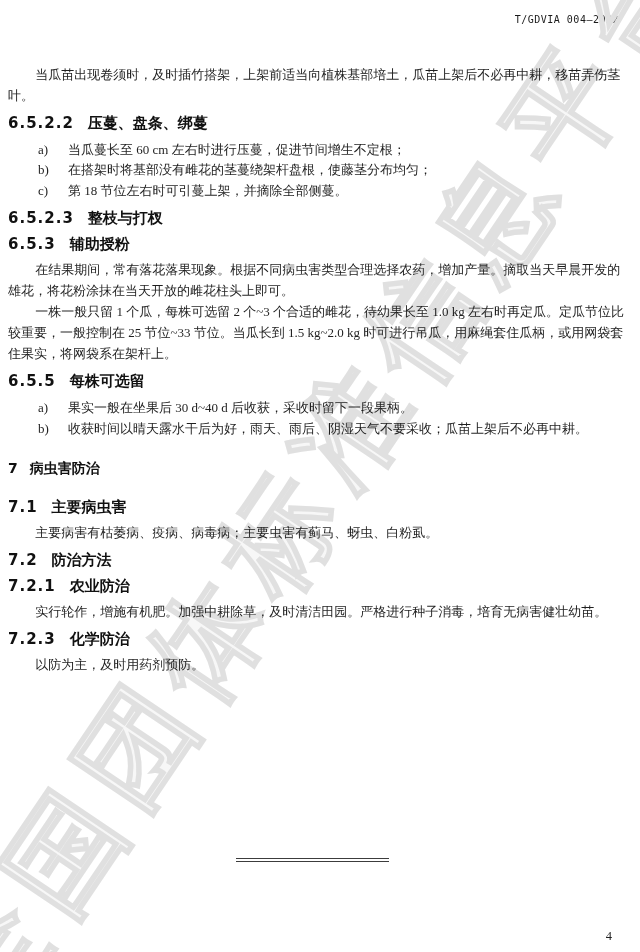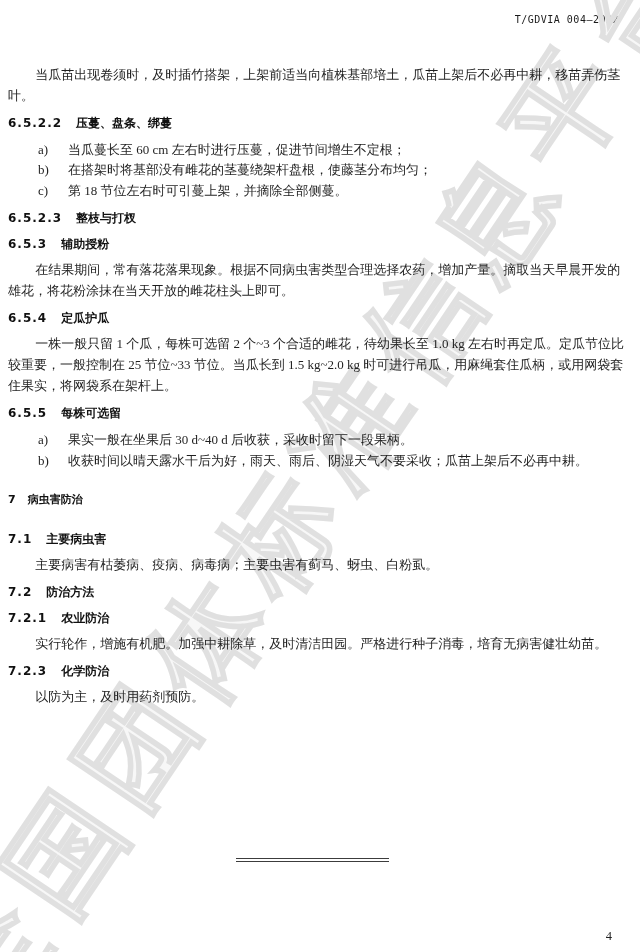--- a/index.html
+++ b/index.html
@@ -37,26 +37,26 @@
     z-index:0;
   }
   .doc{
     position:relative;z-index:1;
     padding:64px 10px 0 8px;
     font-size:13px;line-height:21px;
   }
   .p{margin:0;text-indent:2.1em;}
   .h{
     font-family:"DejaVu Sans",sans-serif;
-    font-weight:700;font-size:12px;line-height:17px;
+    font-weight:700;font-size:15px;line-height:17px;
     margin:9px 0 6px;color:#111;
   }
   .h .num{letter-spacing:1px;margin-right:14px;}
   .h1{
-    font-size:11px;line-height:20px;
+    font-size:14px;line-height:20px;
     margin:19px 0 21px;
   }
   .h1 .num{margin-right:12px;letter-spacing:0;}
   .list{list-style:none;margin:8px 0 8px 0;padding:0;}
   .li{display:flex;line-height:20.4px;padding-left:30px;}
   .li .m{flex:0 0 30px;}
   .li .t{flex:1;}
   
   .rule{
     position:absolute;left:236px;top:858px;width:153px;height:1.5px;
@@ -98,21 +98,20 @@
         </li>
     </ul>
 
     <h4 class="h"><span class="num">6.5.2.3</span><span>整枝与打杈</span></h4>
 
 
     <h4 class="h"><span class="num">6.5.3</span><span>辅助授粉</span></h4>
 
     <p class="p">在结果期间，常有落花落果现象。根据不同病虫害类型合理选择农药，增加产量。摘取当天早晨开发的雄花，将花粉涂抹在当天开放的雌花柱头上即可。</p>
 
-    <h4 class="h"><span class="num">6.5.4</span><span>定瓜护瓜</span></h4>
 
     <p class="p">一株一般只留 1 个瓜，每株可选留 2 个~3 个合适的雌花，待幼果长至 1.0 kg 左右时再定瓜。定瓜节位比较重要，一般控制在 25 节位~33 节位。当瓜长到 1.5 kg~2.0 kg 时可进行吊瓜，用麻绳套住瓜柄，或用网袋套住果实，将网袋系在架杆上。</p>
 
     <h4 class="h"><span class="num">6.5.5</span><span>每株可选留</span></h4>
 
     <ul class="list">
       <li class="li">
           <span class="m">a)</span>
           <span class="t">果实一般在坐果后 30 d~40 d 后收获，采收时留下一段果柄。</span>
         </li>

